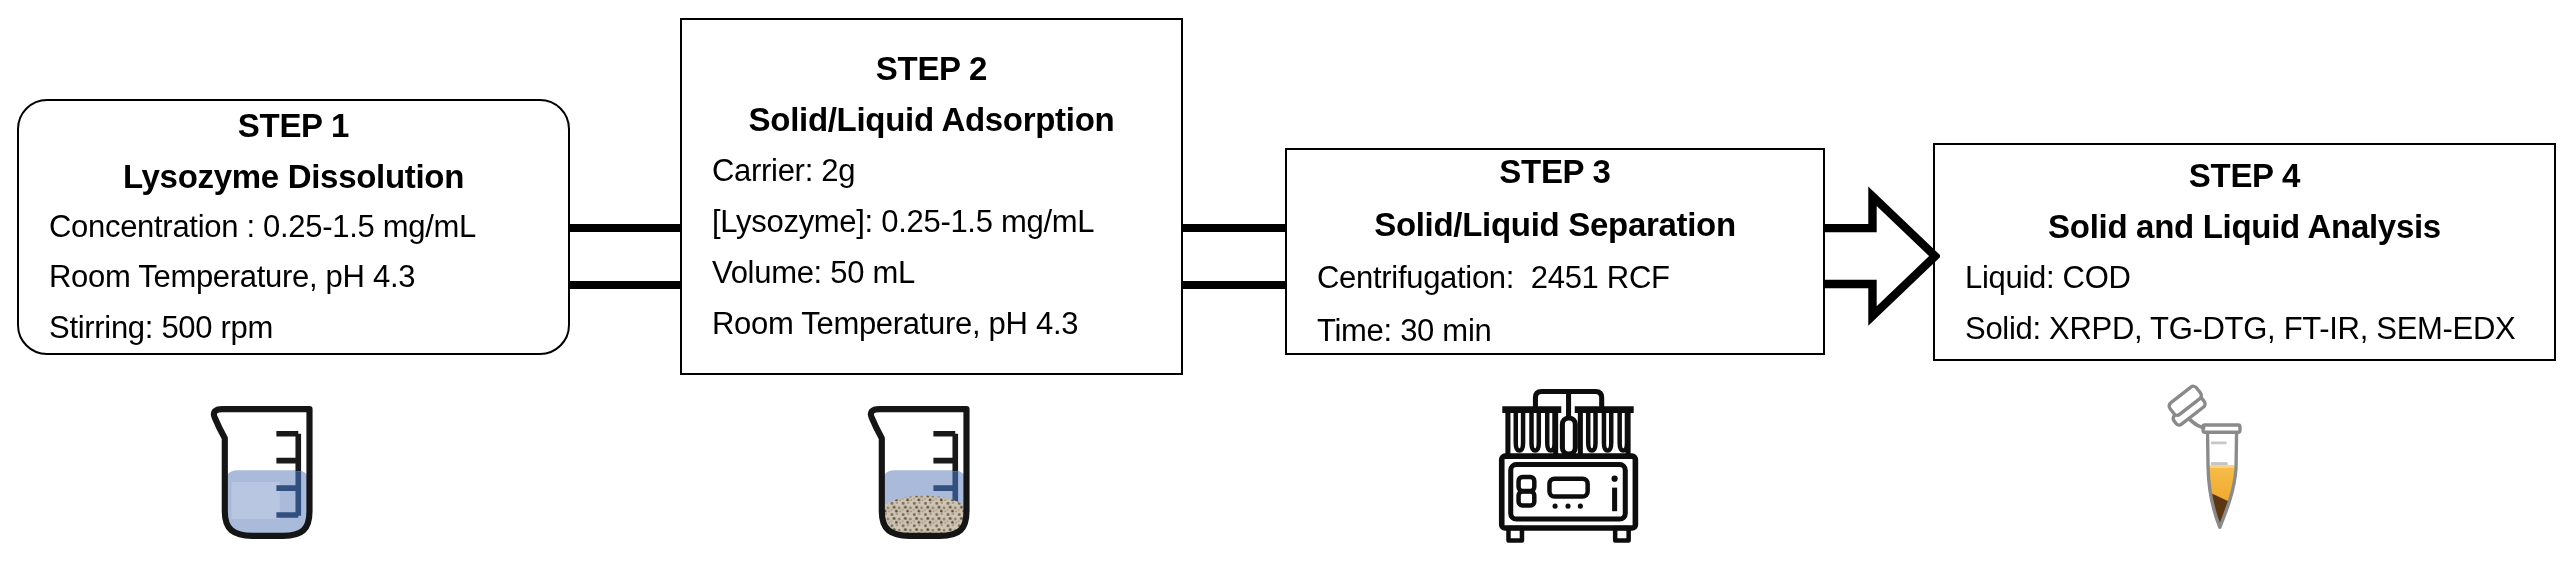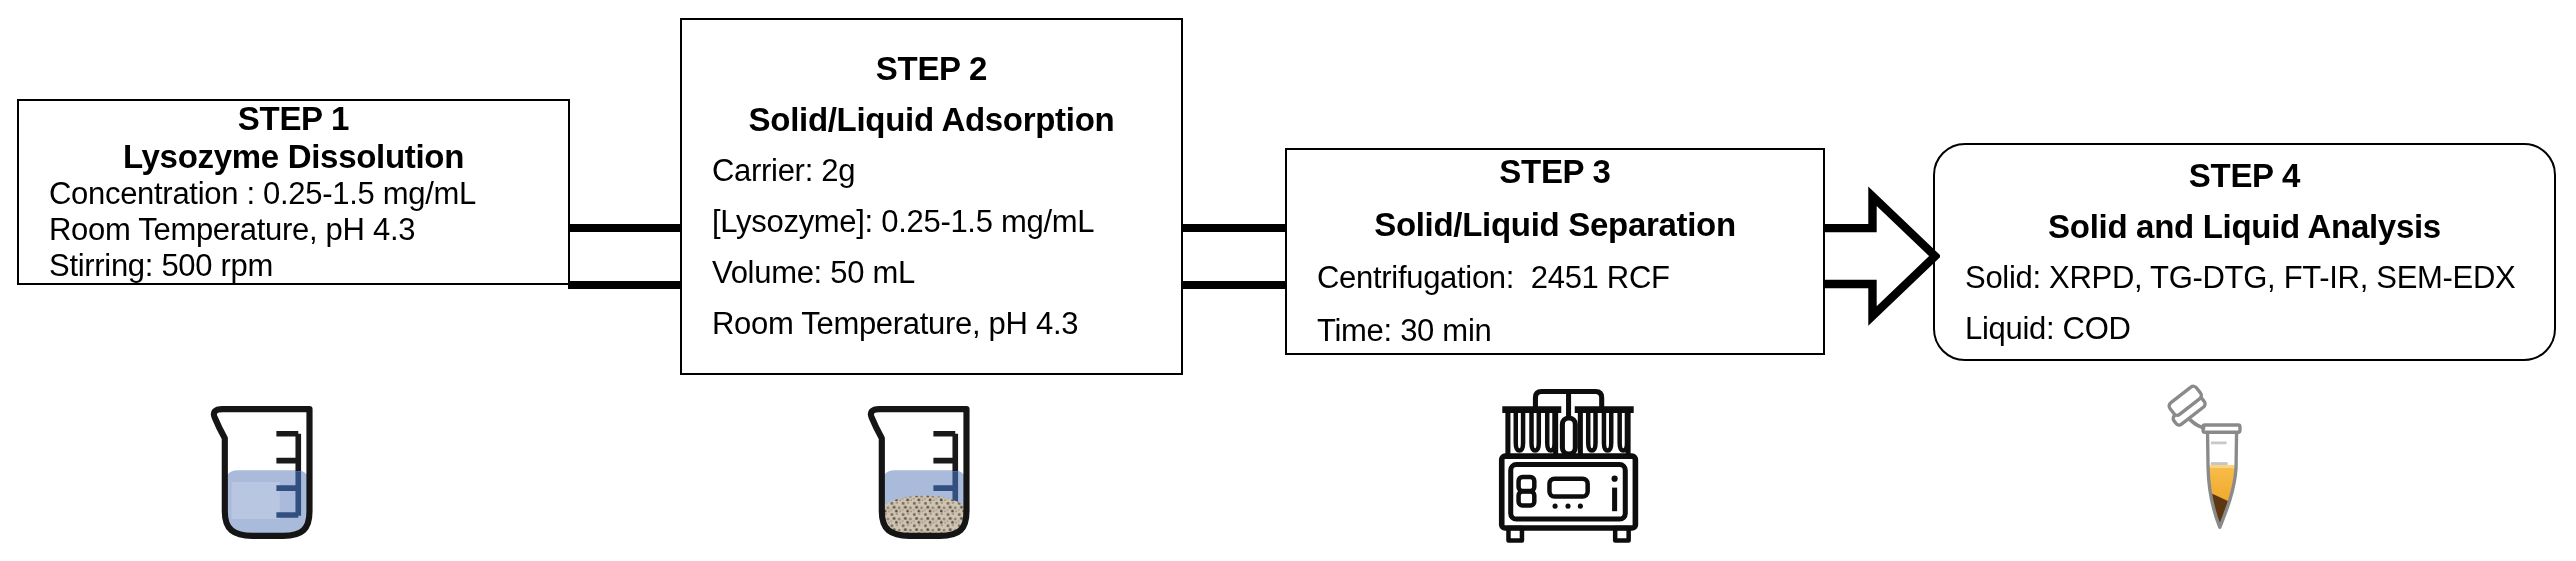--- a/index.html
+++ b/index.html
@@ -16,21 +16,21 @@
   .row.subtitle { justify-content:center; font-weight:700; font-size:33px; }
   .row.body     { justify-content:flex-start; padding-left:30px; font-weight:400; font-size:31px; }
   .conn-bar { position:absolute; height:8.4px; background:#000000; }
   .icon-svg { position:absolute; }
 </style>
 </head>
 <body>
 
 <div class="canvas">
 
-  <div class="step-box" style="left:17px; top:99px; width:553px; height:186px;">
+  <div class="step-box" style="left:17px; top:99px; width:553px; height:256px;border-radius:30px;">
     <div class="row title">STEP 1</div>
     <div class="row subtitle">Lysozyme Dissolution</div>
     <div class="row body">Concentration : 0.25-1.5 mg/mL</div>
     <div class="row body">Room Temperature, pH 4.3</div>
     <div class="row body">Stirring: 500 rpm</div>
   </div>
 
   <div class="step-box" style="left:680px; top:18px; width:503px; height:357px;">
     <div class="row title">STEP 2</div>
     <div class="row subtitle">Solid/Liquid Adsorption</div>
@@ -40,25 +40,25 @@
     <div class="row body">Room Temperature, pH 4.3</div>
   </div>
 
   <div class="step-box" style="left:1285px; top:148px; width:540px; height:207px;gap:8px;">
     <div class="row title">STEP 3</div>
     <div class="row subtitle">Solid/Liquid Separation</div>
     <div class="row body">Centrifugation:  2451 RCF</div>
     <div class="row body">Time: 30 min</div>
   </div>
 
-  <div class="step-box" style="left:1933px; top:143px; width:623px; height:218px;border-radius:32px;">
+  <div class="step-box" style="left:1933px; top:143px; width:623px; height:218px;">
     <div class="row title">STEP 4</div>
     <div class="row subtitle">Solid and Liquid Analysis</div>
+    <div class="row body">Liquid: COD</div>
     <div class="row body">Solid: XRPD, TG-DTG, FT-IR, SEM-EDX</div>
-    <div class="row body">Liquid: COD</div>
   </div>
 
   <div class="conn-bar" style="left:568px; top:224px; width:114px;"></div>
   <div class="conn-bar" style="left:568px; top:281px; width:114px;"></div>
 
   <div class="conn-bar" style="left:1181px; top:224px; width:106px;"></div>
   <div class="conn-bar" style="left:1181px; top:281px; width:106px;"></div>
 
   <svg class="icon-svg" style="left:1824px; top:185px;" width="116" height="141" viewBox="0 0 206 252">
     <path d="M 0,77 H 86 V 20 L 198,127 L 86,234 V 177 H 0" fill="none" stroke="#000000" stroke-width="15" stroke-linejoin="miter"></path>

